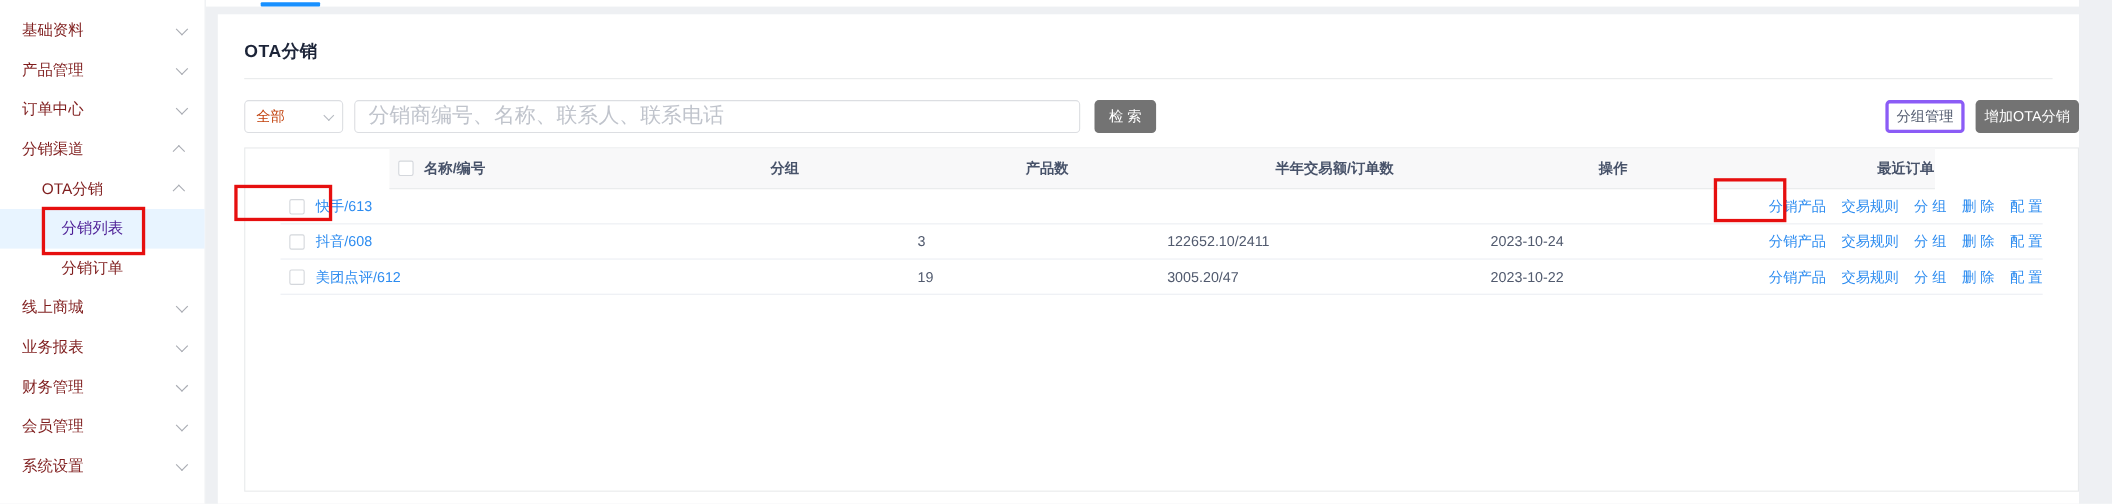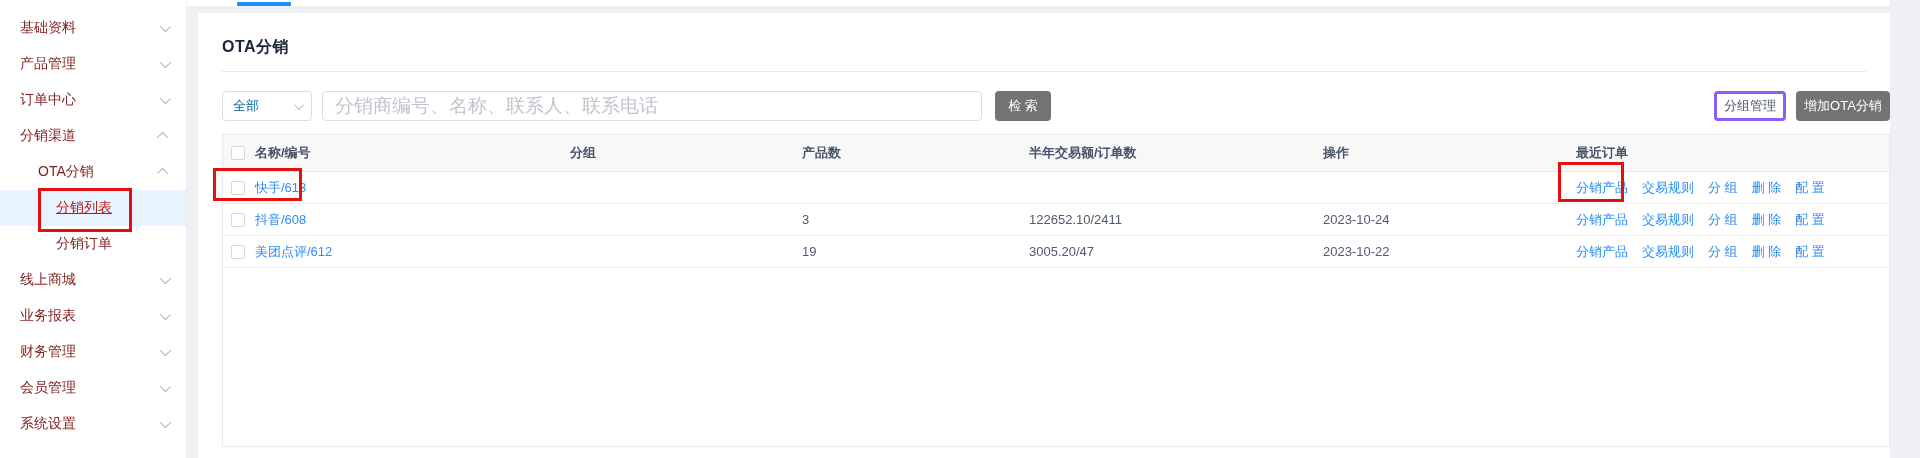--- a/index.html
+++ b/index.html
@@ -12,43 +12,43 @@
   }
   
   .tabstrip { position:absolute; left:187px; top:0; width:1703px; height:6px; background:#fff; }
   .tab-indicator { position:absolute; left:237px; top:2px; width:54px; height:4px; background:#1890ff; border-radius:1px; z-index:3; }
   
   .sidebar { position:absolute; left:0; top:0; width:187px; height:458px; background:#fff; border-right:1px solid #eceef1; padding-top:10px; z-index:2; }
   .side-item { height:36px; display:flex; align-items:center; padding:0 18px 0 20px; font-size:14px; color:#7f1d1d; cursor:pointer; }
   .side-item .lbl { flex:1; white-space:nowrap; }
   .side-item.sub { padding-left:38px; }
   .side-item.leaf { padding-left:56px; }
-  .side-item.selected { background:#e8f4ff; color:#b91c1c;text-decoration:underline; }
+  .side-item.selected { background:#e8f4ff; color:#4c1d95; }
   .caret { width:8px; height:8px; border-right:1.4px solid #a8abb2; border-bottom:1.4px solid #a8abb2; transform:rotate(45deg) translateY(-2px); flex:none; }
   .caret.up { transform:rotate(225deg) translateY(-2px); }
   
   .card { position:absolute; left:198px; top:13px; width:1692px; height:445px; background:#fff; z-index:1; }
   .card-head { padding:24px 24px 0 24px; }
   .page-title { font-size:16px; font-weight:700; color:#1c2438; letter-spacing:0.5px; }
   .head-divider { margin-top:13px; border-bottom:1px solid #e8eaec; }
   
   .filter-row { display:flex; align-items:center; margin:19px 0 0 24px; padding-right:0; width:1668px; }
   .select-box { width:90px; height:30px; border:1px solid #dcdee2; border-radius:4px; display:flex; align-items:center; padding:0 10px; background:#fff; cursor:pointer; }
-  .select-box .val { flex:1; font-size:13px; color:#0369a1; }
+  .select-box .val { flex:1; font-size:13px; color:#c2410c; }
   .select-box .caret { width:7px; height:7px; border-color:#b6bac1; }
   .search-input { margin-left:10px; width:660px; height:30px; border:1px solid #dcdee2; border-radius:4px; padding:0 12px; font-size:19px; color:#515a6e; outline:none; font-family:inherit; }
   .search-input::placeholder { color:#c0c4cc; }
   .btn { height:30px; border-radius:4px; font-size:13px; display:inline-flex; align-items:center; justify-content:center; cursor:pointer; border:none; font-family:inherit; }
   .btn.primary { background:#737373; color:#fff; }
   .btn.search { width:56px; margin-left:13px; }
   .btn.plain { background:#fff; border:3px solid #8b5cf6; color:#515a6e; width:72px; }
   .btn.add { width:94px; margin-left:10px; }
   .flex-spacer { flex:1; }
   
-  .table-wrap { margin:13px 0 0 24px; width:1668px; height:313px; border:1px solid #e8eaec; background:#fff; display:flex; flex-direction:column; }
+  .table-wrap { margin:13px 0 0 24px; width:1668px; height:313px; border:1px solid #e8eaec; background:#fff; display:flex; flex-direction:column;align-items:center; }
   .tr { display:grid; grid-template-columns:347px 232px 227px 294px 253px 1fr; align-items:center; }
   .thead { height:37px; background:#f8f8f9; border-bottom:1px solid #e8eaec; font-size:13px; font-weight:700; color:#48536a; }
   .row { height:32px; border-bottom:1px solid #ebeef3; font-size:13px; color:#515a6e; }
   .cell-name { display:flex; align-items:center; gap:10px; padding-left:8px; }
   .checkbox { width:14px; height:14px; border:1px solid #d4d7dc; border-radius:2px; background:#fff; flex:none; cursor:pointer; }
   .link { color:#2d8cf0; text-decoration:none; cursor:pointer; }
   .actions { display:flex; gap:14px; white-space:nowrap; }
   
   .annot { position:absolute; border:3px solid #e60f0f; z-index:9; pointer-events:none; }
   .annot.a-sidebar { left:38px; top:188px; width:94px; height:44px; }

